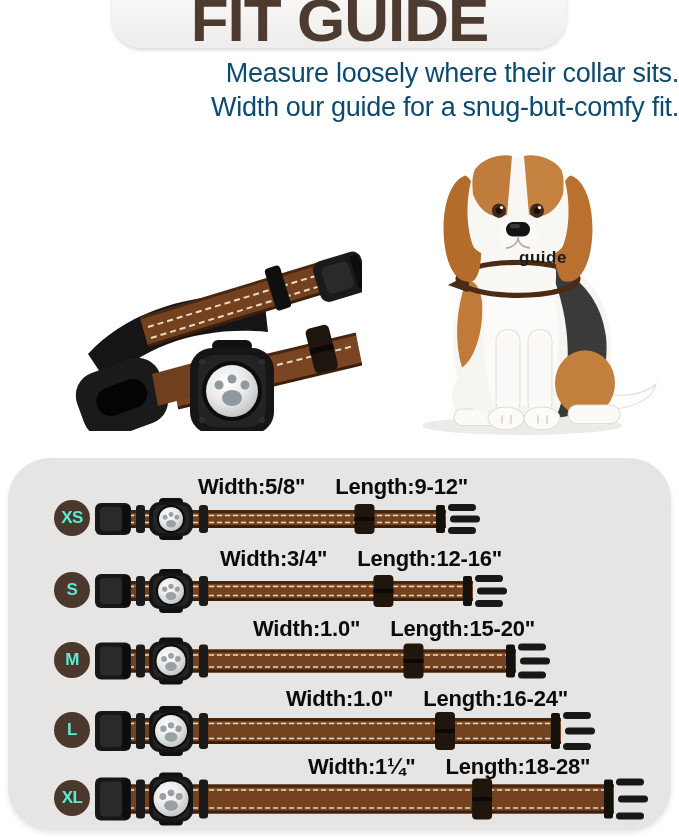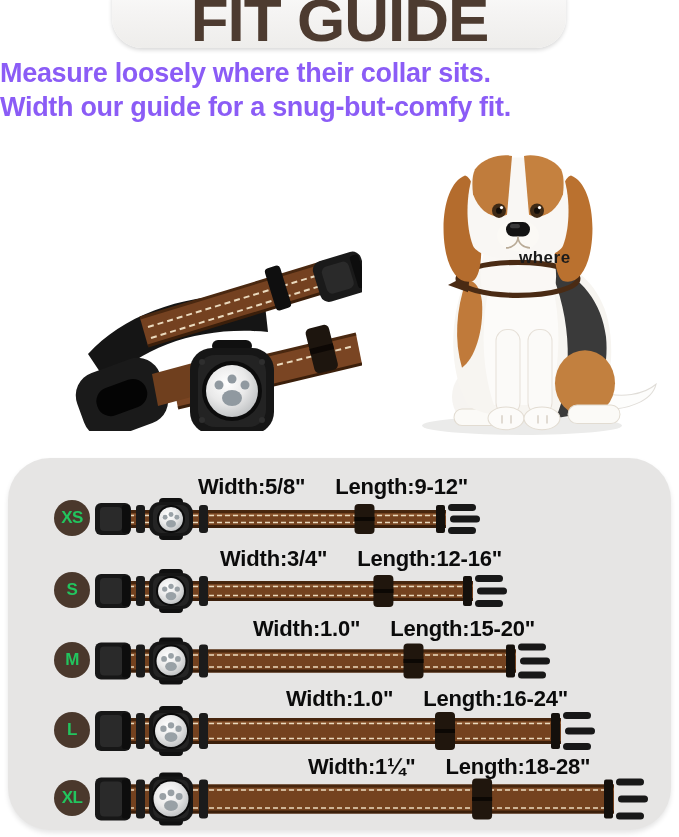--- a/index.html
+++ b/index.html
@@ -13,22 +13,22 @@
     border-radius:30px;
     background:linear-gradient(180deg,#ffffff 0%,#f5f4f3 55%,#eeedeb 100%);
     box-shadow:0 2px 4px rgba(0,0,0,.16);
   }
   .page-title{
     position:absolute;left:0;right:0;top:-10px;text-align:center;
     font-size:62px;line-height:1;font-weight:bold;color:#4d3b30;
     letter-spacing:-1px;transform:scaleY(.96);
   }
   .subtitle{
-    position:absolute;left:0;right:0;top:56px;text-align:left;
-    font-size:27px;line-height:34px;font-weight:bold;color:#8b5cf6;
+    position:absolute;left:0;right:0;top:56px;text-align:right;
+    font-size:27px;line-height:34px;font-weight:normal;color:#0c4a6e;
     letter-spacing:-.3px;
   }
   
   .hero-collar{position:absolute;left:22px;top:226px;width:340px;height:205px;}
   .hero-dog{position:absolute;left:372px;top:128px;width:292px;height:310px;}
   .neck-label{
     position:absolute;left:519px;top:248px;font-size:17px;font-weight:bold;
     color:#1b1b1b;letter-spacing:.5px;
   }
   
@@ -41,21 +41,21 @@
   .row-l{top:228px;}  .row-xl{top:296px;}
   .spec-line{
     position:absolute;top:0;display:flex;gap:30px;white-space:nowrap;
     font-size:22px;font-weight:bold;color:#0b0b0b;letter-spacing:-.2px;
   }
   .row-xs .spec-line{left:190px;} .row-s .spec-line{left:212px;}
   .row-m .spec-line{left:245px;}  .row-l .spec-line{left:278px;}
   .row-xl .spec-line{left:300px;}
   .size-badge{
     position:absolute;left:46px;top:26px;width:36px;height:36px;border-radius:50%;
-    background:#4a382c;color:#22c55e;font-weight:bold;font-size:17px;
+    background:#4a382c;color:#5eead4;font-weight:bold;font-size:17px;
     display:flex;align-items:center;justify-content:center;letter-spacing:-.5px;
   }
   svg.collar{position:absolute;left:87px;top:17px;}
   .defs-holder{position:absolute;width:0;height:0;}
 </style>
 </head>
 <body>
 
 <svg class="defs-holder" aria-hidden="true">
   <defs>
@@ -174,21 +174,21 @@
   <circle cx="165" cy="80" r="7" fill="#3e2a16"></circle>
     <circle cx="165" cy="80" r="3" fill="#120d08"></circle>
     <circle cx="167.5" cy="77" r="1.6" fill="#ffffff"></circle>
 
   <ellipse cx="146" cy="104" rx="21" ry="15" fill="#fbf9f5"></ellipse>
   <rect x="134" y="91" width="24" height="14" rx="7" fill="#131313"></rect>
   <rect x="138" y="93" width="10" height="4" rx="2" fill="#3a3a3a"></rect>
   <path d="M146,105 C146,112 140,116 134,116 M146,105 C146,112 152,116 158,116" stroke="#b9ab97" stroke-width="1.6" fill="none"></path>
 </svg>
 
-<div class="neck-label">where</div>
+<div class="neck-label">guide</div>
 
 <div class="size-panel">
 
   <div class="size-row row-xs">
     <div class="spec-line">
       <span>Width:5/8"</span>
       <span>Length:9-12"</span>
     </div>
     <div class="size-badge">XS</div>
     <svg class="collar" viewBox="0 0 385 56" style="width: 385px; height: 56px;">

